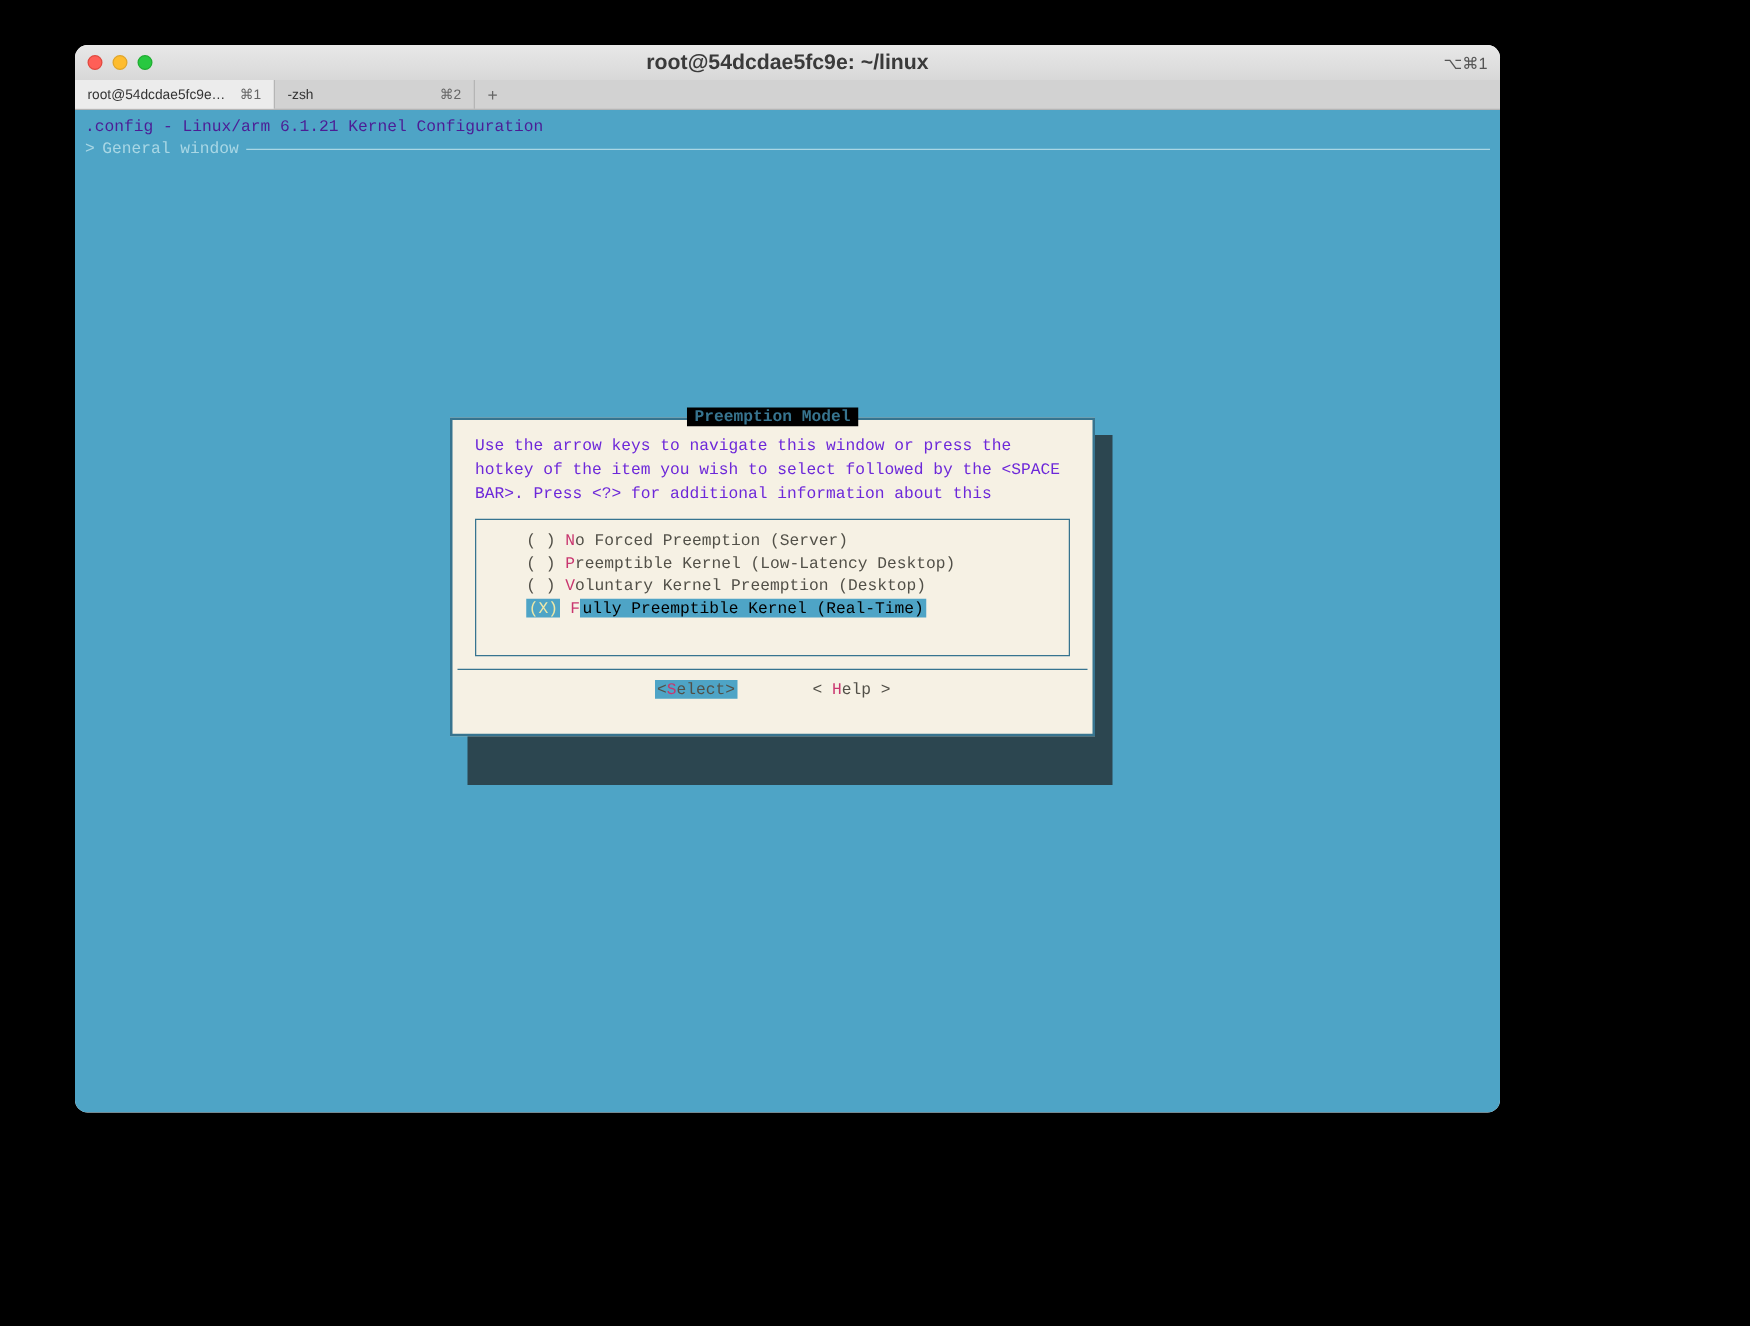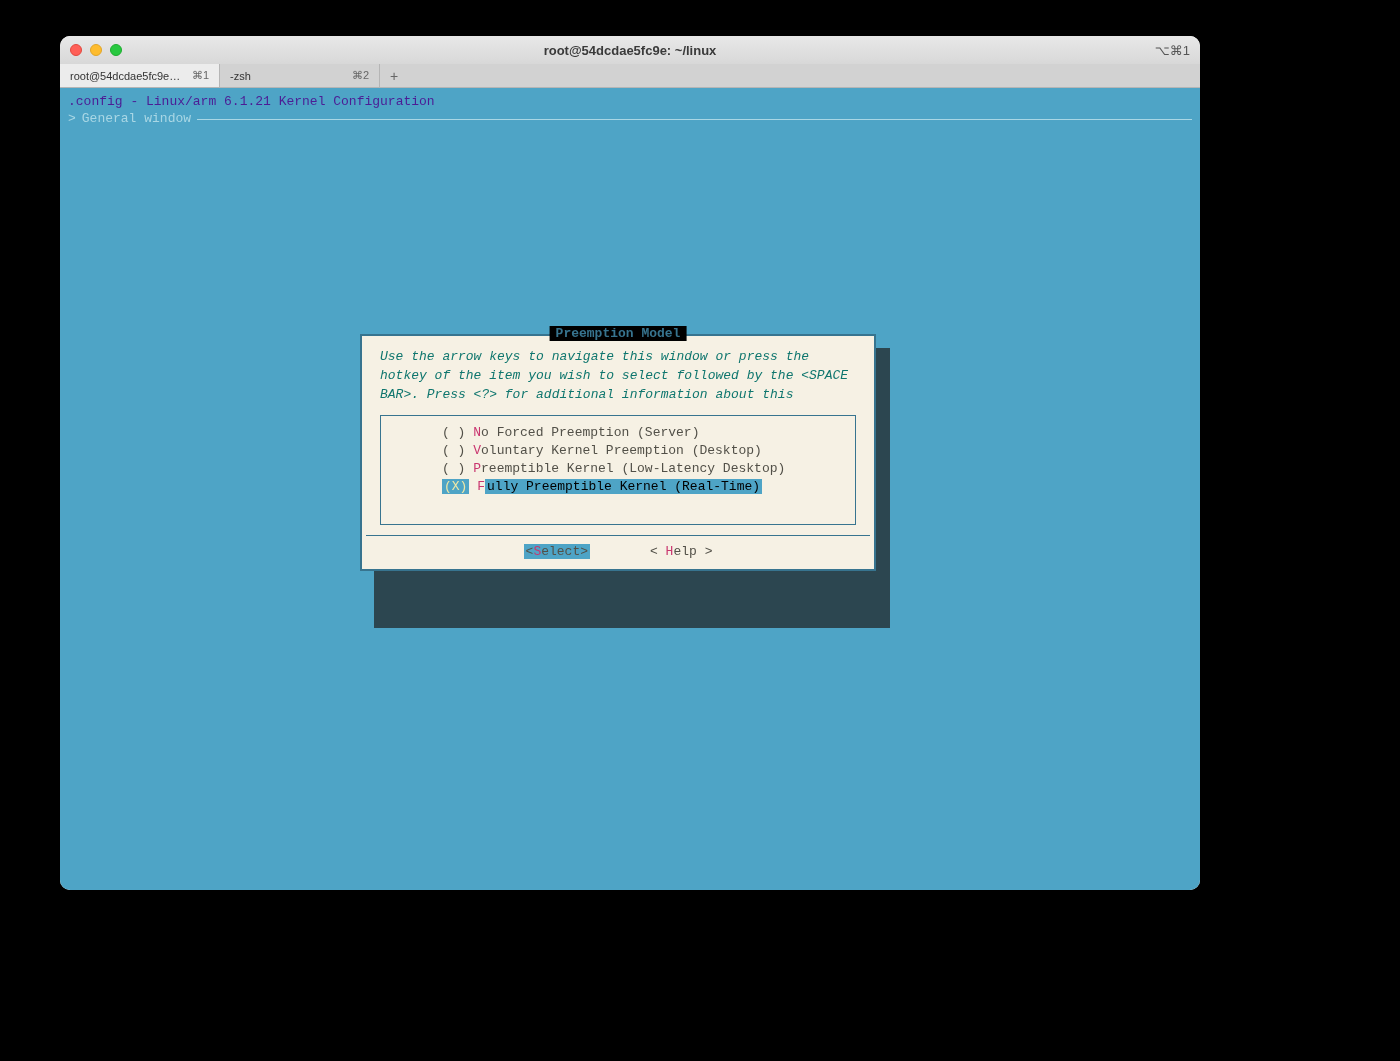--- a/index.html
+++ b/index.html
@@ -32,21 +32,21 @@
     }
     .traffic-lights { display: flex; gap: 8px; }
     .tl-dot { width: 12px; height: 12px; border-radius: 50%; }
     .tl-red { background: #ff5f57; border: 0.5px solid #e1483e; }
     .tl-yellow { background: #febc2e; border: 0.5px solid #e0a528; }
     .tl-green { background: #28c840; border: 0.5px solid #1ead2f; }
     .window-title {
       position: absolute;
       left: 0; right: 0;
       text-align: center;
-      font-size: 13px;
+      font-size: 17px;
       font-weight: 600;
       color: #3a3a3a;
       font-family: -apple-system, "Helvetica Neue", sans-serif;
     }
     .titlebar-right {
       margin-left: auto;
       font-size: 13px;
       color: #555;
       font-family: -apple-system, "Helvetica Neue", sans-serif;
     }
@@ -128,56 +128,54 @@
       top: -10px;
       left: 50%;
       transform: translateX(-50%);
       background: #000000;
       padding: 0 6px;
       color: #37748f;
       font-weight: 700;
     }
     .dialog-instructions {
       padding: 12px 18px 10px 18px;
-      color: #0f766e;
+      color: #6d28d9;
       line-height: 1.45;
-      font-style: italic;
     }
     .dialog-listbox {
       margin: 0 18px 10px 18px;
       border: 1px solid #37748f;
       background: #f6f1e4;
       padding: 8px 18px 28px 40px;
       color: #525048;
     }
     .opt-row {
       white-space: pre;
       line-height: 1.4;
-      margin-left: 21px;
     }
     .opt-row .hotkey { color: #c9366f; }
     .opt-row.selected .radio {
       background: #4ea4c6;
       color: #efe8a7;
       padding: 0 2px;
     }
     .opt-row.selected .opt-label {
       background: #4ea4c6;
       color: #000000;
       padding: 0 2px;
     }
     .dialog-footer-sep {
       border-top: 1px solid #37748f;
       margin: 0 4px;
     }
     .dialog-buttons {
       display: flex;
       justify-content: center;
       gap: 60px;
-      padding: 8px 0 10px 0;
+      padding: 8px 0 28px 0;
       color: #525048;
     }
     .dlg-btn .hotkey { color: #c9366f; }
     .dlg-btn.highlight {
       background: #4ea4c6;
       color: #525048;
       padding: 0 2px;
     }
     .dlg-btn.highlight .hotkey { color: #c9366f; }
   </style>
@@ -219,22 +217,22 @@
     <div class="dialog-shadow"></div>
 
     <div class="dialog">
       <div class="dialog-title-wrap">
         <span class="dialog-title">Preemption Model</span>
       </div>
       <div class="dialog-instructions">Use the arrow keys to navigate this window or press the hotkey of the item you wish to select followed by the &lt;SPACE BAR&gt;. Press &lt;?&gt; for additional information about this</div>
 
       <div class="dialog-listbox">
         <div class="opt-row"><span class="radio">( )</span> <span class="hotkey">N</span><span class="opt-label">o Forced Preemption (Server)</span></div>
+        <div class="opt-row"><span class="radio">( )</span> <span class="hotkey">P</span><span class="opt-label">reemptible Kernel (Low-Latency Desktop)</span></div>
         <div class="opt-row"><span class="radio">( )</span> <span class="hotkey">V</span><span class="opt-label">oluntary Kernel Preemption (Desktop)</span></div>
-        <div class="opt-row"><span class="radio">( )</span> <span class="hotkey">P</span><span class="opt-label">reemptible Kernel (Low-Latency Desktop)</span></div>
         <div class="opt-row selected"><span class="radio">(X)</span> <span class="hotkey">F</span><span class="opt-label">ully Preemptible Kernel (Real-Time)</span></div>
       </div>
 
       <div class="dialog-footer-sep"></div>
 
       <div class="dialog-buttons">
         <span class="dlg-btn highlight"><span>&lt;</span><span class="hotkey">S</span><span>elect&gt;</span></span>
         <span class="dlg-btn"><span>&lt; </span><span class="hotkey">H</span><span>elp &gt;</span></span>
       </div>
     </div>

